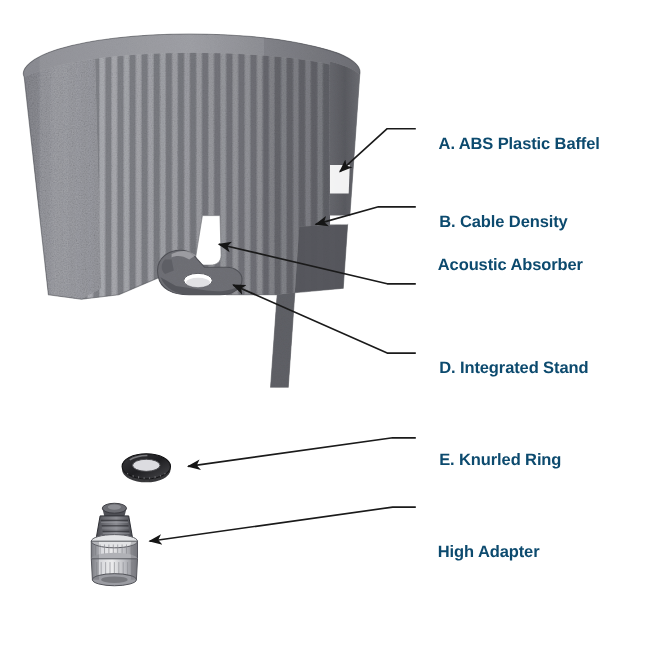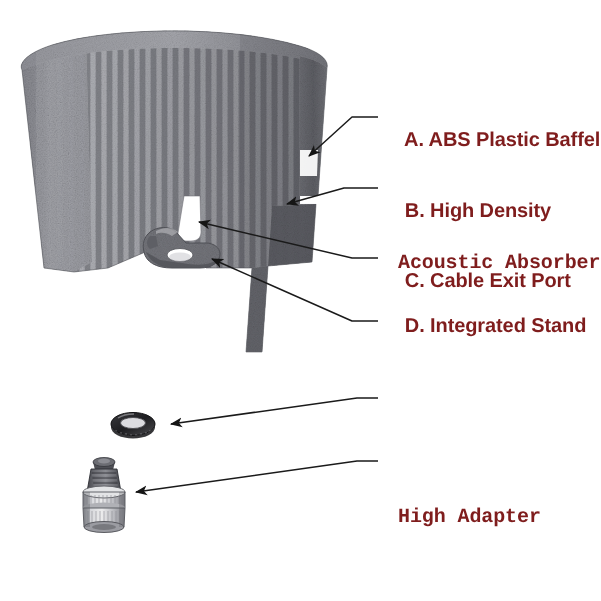--- a/index.html
+++ b/index.html
@@ -18,31 +18,30 @@
   #art-layer {
     position: absolute;
     inset: 0;
     width: 601px;
     height: 601px;
   }
   .callout-label {
     position: absolute;
     font-family: "Liberation Sans", sans-serif;
     font-weight: bold;
-    font-size: 20px;
+    font-size: 15px;
     line-height: 1.32;
-    color: #7f1d1d;
+    color: #0c4a6e;
     letter-spacing: -0.1px;
     white-space: pre;
     text-rendering: geometricPrecision;
   }
   .callout-label .cont {
     display: block;
     padding-left: 15px;
-    font-family: Liberation Mono, monospace;
   }
 </style>
 </head>
 <body>
 
 <div id="diagram-root">
 
   <svg id="art-layer" viewBox="0 0 601 601" aria-hidden="true">
     <defs>
 
@@ -362,30 +361,30 @@
         <path d="M 378,398 L 357,398 L 171,424" fill="none" stroke="#1a1a1a" stroke-width="1.5" stroke-linejoin="round" marker-end="url(#arrowTip)"></path>
         <path d="M 378,461 L 357,461 L 136,492" fill="none" stroke="#1a1a1a" stroke-width="1.5" stroke-linejoin="round" marker-end="url(#arrowTip)"></path>
       </g>
   </svg>
 
   <div class="callout-label" style="left:383px; top:101px;">
     <span>A. ABS Plastic Baffel</span>
   </div>
 
   <div class="callout-label" style="left:383px; top:172px;">
-    <span>B. High Density</span>
+    <span>B. Cable Density</span>
     <span class="cont">Acoustic Absorber</span>
   </div>
 
-  <div class="callout-label" style="left:383px; top:242px;">
-    <span>C. Cable Exit Port</span>
-  </div>
-
-  <div class="callout-label" style="left:383px; top:287px;text-align:right;">
+
+  <div class="callout-label" style="left:383px; top:305px;text-align:right;">
     <span>D. Integrated Stand</span>
   </div>
 
+  <div class="callout-label" style="left:383px; top:389px;">
+    <span>E. Knurled Ring</span>
+  </div>
 
   <div class="callout-label" style="left:383px; top:452px;">
     <span class="cont">High Adapter</span>
   </div>
 
 </div>
 
 </body></html>

